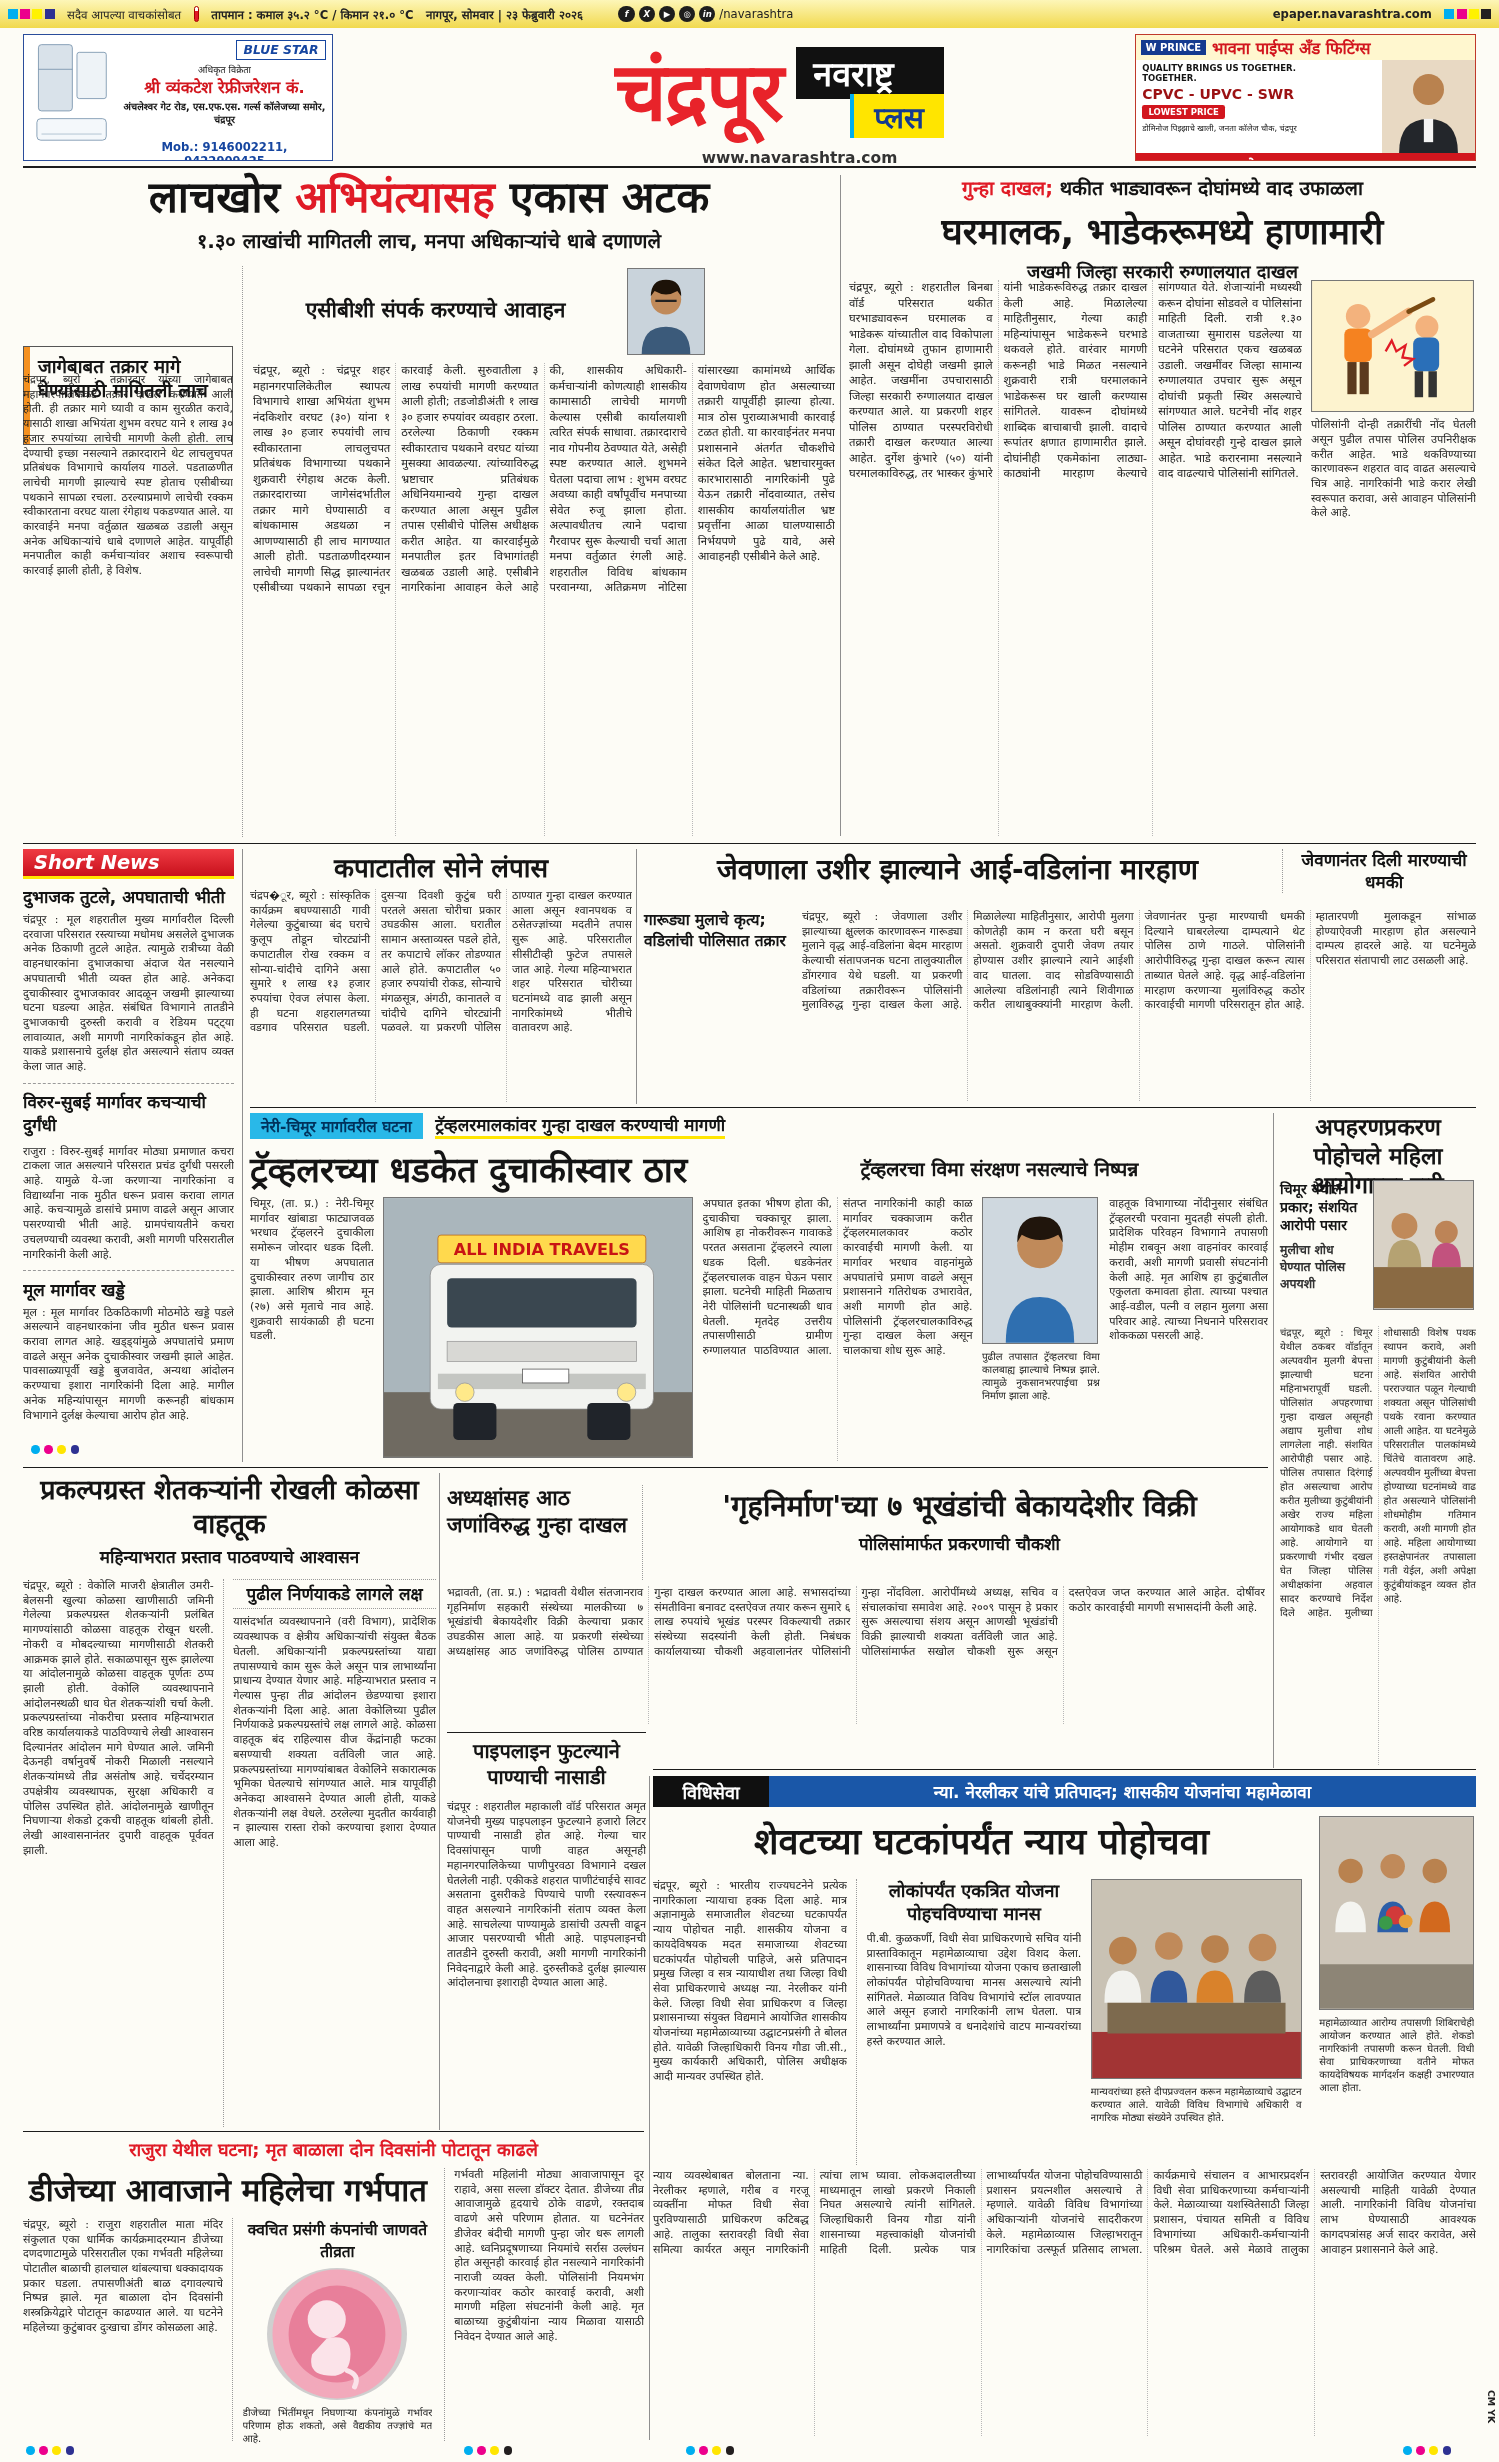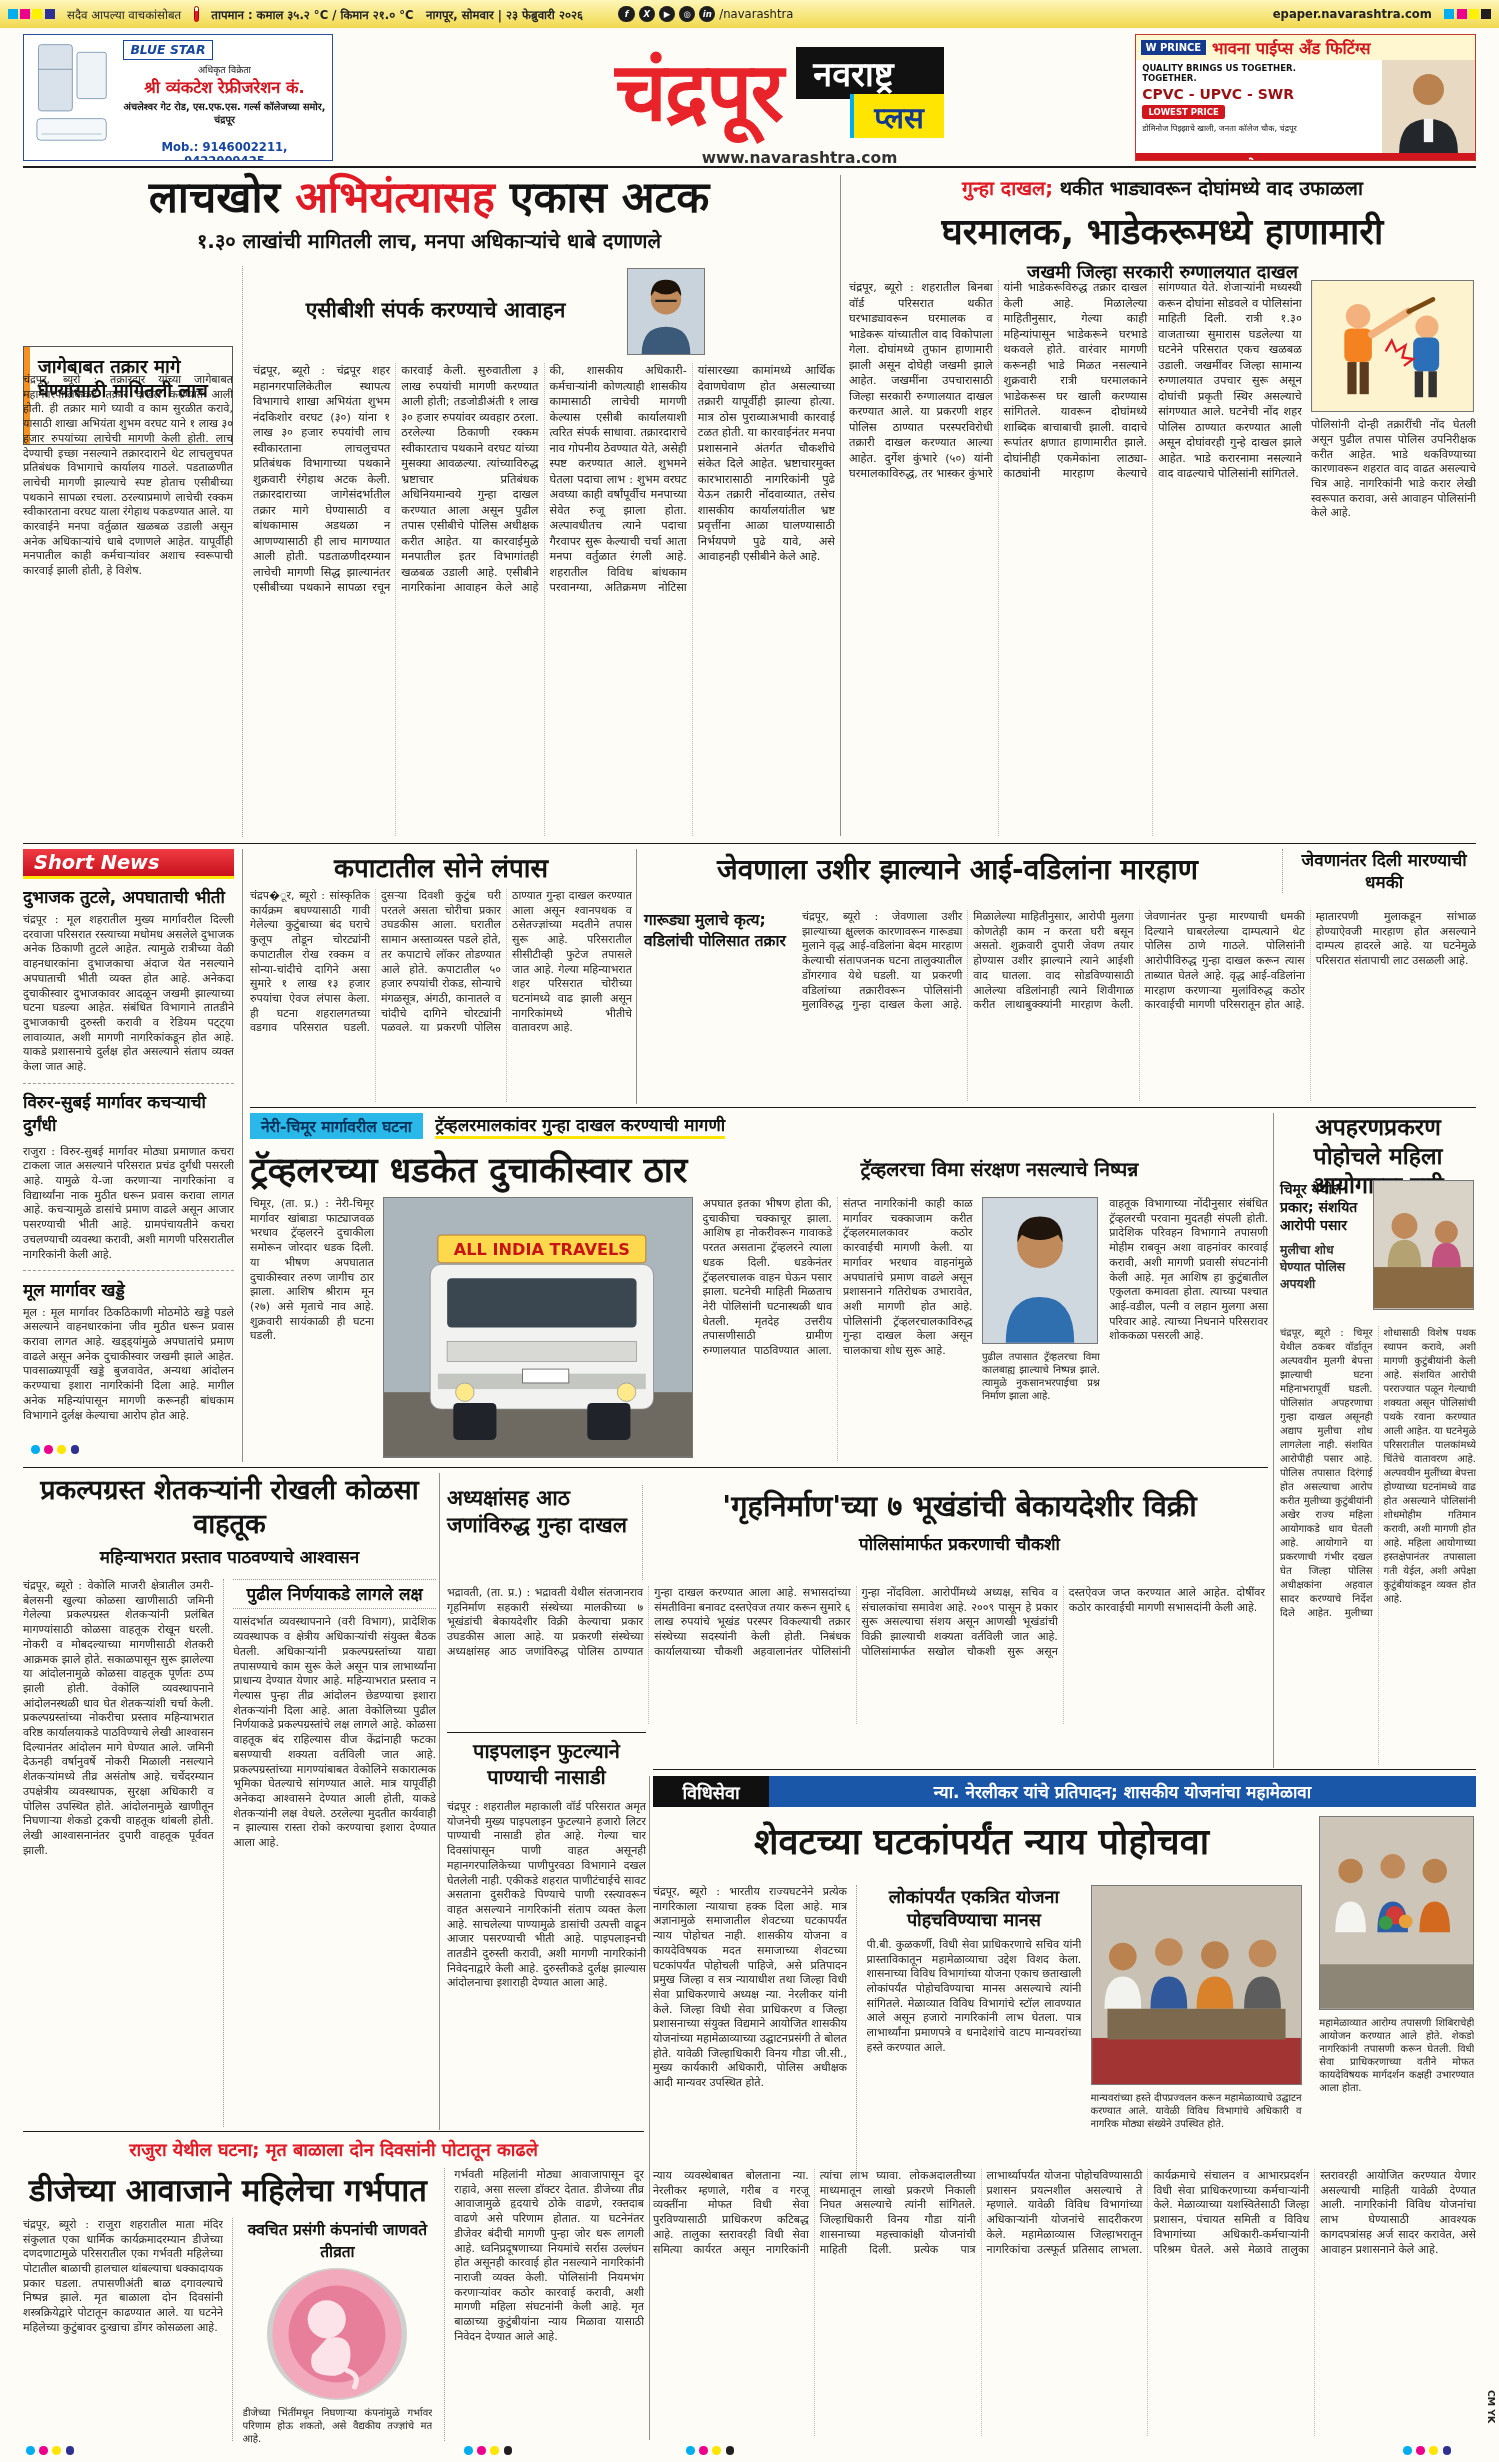--- a/index.html
+++ b/index.html
@@ -85,21 +85,21 @@
     <div style="width:93px;padding:4.7px">
       <svg viewBox="0 0 100 150" style="width:100%;height:100%">
         <rect x="8" y="6" width="44" height="86" rx="4" fill="#d9e2ea" stroke="#6c8aa5"></rect>
         <line x1="8" y1="38" x2="52" y2="38" stroke="#6c8aa5"></line>
         <rect x="58" y="16" width="38" height="60" rx="3" fill="#eef3f7" stroke="#6c8aa5"></rect>
         <rect x="6" y="102" width="90" height="28" rx="5" fill="#f4f8fb" stroke="#6c8aa5"></rect>
         <line x1="12" y1="122" x2="90" y2="122" stroke="#9fb5c6"></line>
       </svg>
     </div>
     <div style="flex:1;padding:4.7px 6.2px;text-align:center">
-      <div style="display:flex;justify-content:flex-start">
+      <div style="display:flex;justify-content:flex-end">
         <span style="border:1.6px solid #1646a0;color:#1646a0;font-weight:800;font-size:12.4px;padding:1.6px 6.2px;font-style:italic">BLUE STAR</span>
       </div>
       <div style="font-size:9.3px;margin-top:3.1px">अधिकृत विक्रेता</div>
       <div style="font-size:16.3px;font-weight:800;color:#d2161e">श्री व्यंकटेश रेफ्रीजरेशन कं.</div>
       <div style="font-size:9.7px;font-weight:700;margin-top:2.3px">अंचलेश्वर गेट रोड, एस.एफ.एस. गर्ल्स कॉलेजच्या समोर, चंद्रपूर</div>
       <div style="font-size:11.6px;font-weight:800;color:#1646a0;margin-top:14px">Mob.: 9146002211, 9422909425</div>
     </div>
   </div>
 
   <div class="abs" style="left:438px;top:36px;width:683px;height:113px;display:flex;align-items:center;justify-content:center;gap:14px">
@@ -342,21 +342,21 @@
   <div class="vline" style="left:649px;top:1776px;height:664px"></div>
 
   <section class="abs" style="left:653px;top:1776px;width:823px;height:664px">
     <div style="display:flex;height:31px">
       <div class="blacklabel">विधिसेवा</div>
       <div class="bluestrip">न्या. नेरलीकर यांचे प्रतिपादन; शासकीय योजनांचा महामेळावा</div>
     </div>
     <div class="abs" style="left:0;top:40px;width:823px;height:341px;display:flex;gap:9.3px">
       <div style="width:657px">
         <h2 class="center" style="font-size:36px;font-weight:800">शेवटच्या घटकांपर्यंत न्याय पोहोचवा</h2>
-        <div style="display:flex;gap:9.3px;margin-top:20px;height:286px">
+        <div style="display:flex;gap:9.3px;margin-top:14px;height:286px">
           <div class="bt" style="width:194px">चंद्रपूर, ब्यूरो : भारतीय राज्यघटनेने प्रत्येक नागरिकाला न्यायाचा हक्क दिला आहे. मात्र अज्ञानामुळे समाजातील शेवटच्या घटकापर्यंत न्याय पोहोचत नाही. शासकीय योजना व कायदेविषयक मदत समाजाच्या शेवटच्या घटकांपर्यंत पोहोचली पाहिजे, असे प्रतिपादन प्रमुख जिल्हा व सत्र न्यायाधीश तथा जिल्हा विधी सेवा प्राधिकरणाचे अध्यक्ष न्या. नेरलीकर यांनी केले. जिल्हा विधी सेवा प्राधिकरण व जिल्हा प्रशासनाच्या संयुक्त विद्यमाने आयोजित शासकीय योजनांच्या महामेळाव्याच्या उद्घाटनप्रसंगी ते बोलत होते. यावेळी जिल्हाधिकारी विनय गौडा जी.सी., मुख्य कार्यकारी अधिकारी, पोलिस अधीक्षक आदी मान्यवर उपस्थित होते.</div>
           <div style="width:225px;border-left:0.8px dotted #9a9a9a;padding-left:9.3px">
             <div class="center" style="font-size:18px;font-weight:800;line-height:1.3">लोकांपर्यंत एकत्रित योजना पोहचविण्याचा मानस</div>
             <div class="bt" style="margin-top:6.2px;height:225px">पी.बी. कुळकर्णी, विधी सेवा प्राधिकरणाचे सचिव यांनी प्रास्ताविकातून महामेळाव्याचा उद्देश विशद केला. शासनाच्या विविध विभागांच्या योजना एकाच छताखाली लोकांपर्यंत पोहोचविण्याचा मानस असल्याचे त्यांनी सांगितले. मेळाव्यात विविध विभागांचे स्टॉल लावण्यात आले असून हजारो नागरिकांनी लाभ घेतला. पात्र लाभार्थ्यांना प्रमाणपत्रे व धनादेशांचे वाटप मान्यवरांच्या हस्ते करण्यात आले.</div>
           </div>
           <div style="width:211px">
             <div class="photo" style="width:211px;height:200px">
               <svg viewBox="0 0 272 258">
                   <rect width="272" height="258" fill="#c9c2b4"></rect>
                   <rect y="198" width="272" height="60" fill="#a23434"></rect>

